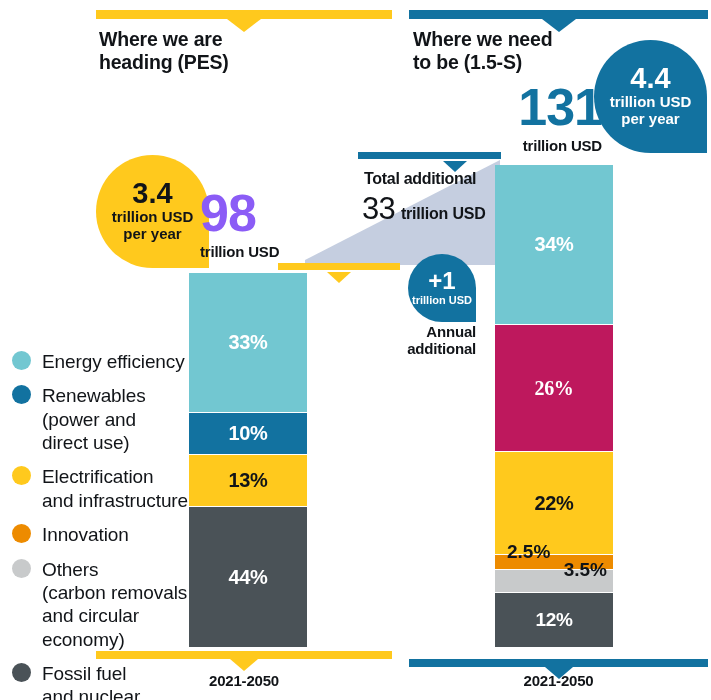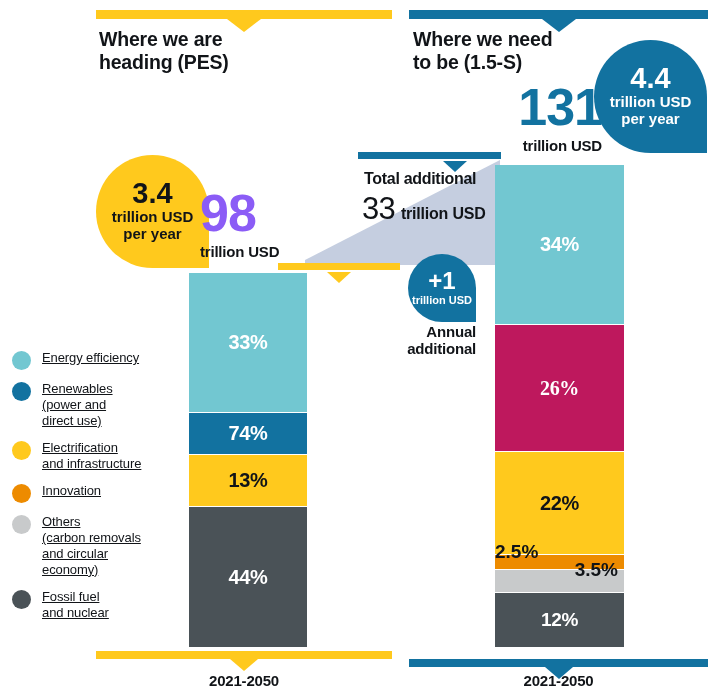--- a/index.html
+++ b/index.html
@@ -49,28 +49,28 @@
     display:flex;align-items:center;justify-content:center;
     font-weight:bold;box-sizing:border-box;
     border-bottom:1px solid #ffffff;
   }
   .seg:last-child{border-bottom:none;}
   .seg-lbl{font-size:20px;letter-spacing:-0.3px;}
   .seg-lbl.sm{font-size:19px;}
   .seg.light-txt{color:#ffffff;}
   .seg.dark-txt{color:#111418;}
   .seg.ovl{position:relative;overflow:visible;}
-  .ovl-left{position:absolute;left:0;top:-14px;color:#111418;font-size:19px;font-weight:bold;}
+  .ovl-left{position:absolute;left:12px;top:-14px;color:#111418;font-size:19px;font-weight:bold;}
   .ovl-right{position:absolute;right:6px;top:-11px;color:#111418;font-size:19px;font-weight:bold;}
 
   
   .legend{width:180px;}
   .legitem{display:flex;align-items:flex-start;margin-bottom:11px;}
   .dot{width:19px;height:19px;border-radius:50%;flex:0 0 19px;margin-right:11px;margin-top:1px;}
-  .legtxt{font-size:13px;line-height:1.23;color:#111418;letter-spacing:-0.1px;text-decoration:underline;}
+  .legtxt{font-size:19px;line-height:1.23;color:#111418;letter-spacing:-0.1px;}
 
   
   .mid-title{font-size:16px;font-weight:bold;color:#111418;letter-spacing:-0.3px;}
   .mid-val{font-size:31px;font-weight:normal;color:#111418;line-height:1;letter-spacing:-0.8px;}
   .mid-unit{font-size:16px;font-weight:bold;color:#111418;letter-spacing:-0.2px;}
   .mid-sub{font-size:15px;font-weight:bold;color:#111418;text-align:right;line-height:1.15;letter-spacing:-0.2px;}
 
   
   .axisbar{height:8px;position:relative;}
   .axisbar .arrow{
@@ -153,31 +153,31 @@
 
   <div class="abs rulebar" style="left:278px;top:263px;width:122px;height:7px;background:#FFC91D;">
     <div class="arrow" style="border-left:12px solid transparent;border-right:12px solid transparent;border-top:11px solid #FFC91D;"></div>
   </div>
 
   <div class="abs bar" style="left:189px;top:273px;width:118px;height:374px;">
     <div class="seg light-txt" style="background:#72C7D1;height:37.4%;">
       <span class="seg-lbl">33%</span>
     </div>
     <div class="seg light-txt" style="background:#1272A0;height:11.3%;">
-      <span class="seg-lbl">74%</span>
+      <span class="seg-lbl">10%</span>
     </div>
     <div class="seg dark-txt" style="background:#FFC91D;height:13.9%;">
       <span class="seg-lbl">13%</span>
     </div>
     <div class="seg light-txt" style="background:#4A5257;height:37.4%;">
       <span class="seg-lbl">44%</span>
     </div>
   </div>
 
-  <div class="abs bar" style="left:495px;top:165px;width:129px;height:482px;">
+  <div class="abs bar" style="left:495px;top:165px;width:118px;height:482px;">
     <div class="seg light-txt" style="background:#72C7D1;height:33.2%;">
       <span class="seg-lbl">34%</span>
     </div>
     <div class="seg light-txt" style="background:#be185d;height:26.4%;font-family:Liberation Serif, serif;">
       <span class="seg-lbl">26%</span>
     </div>
     <div class="seg dark-txt" style="background:#FFC91D;height:21.4%;">
       <span class="seg-lbl">22%</span>
     </div>
     <div class="seg ovl" style="background:#ED8B00;height:3.1%;">

